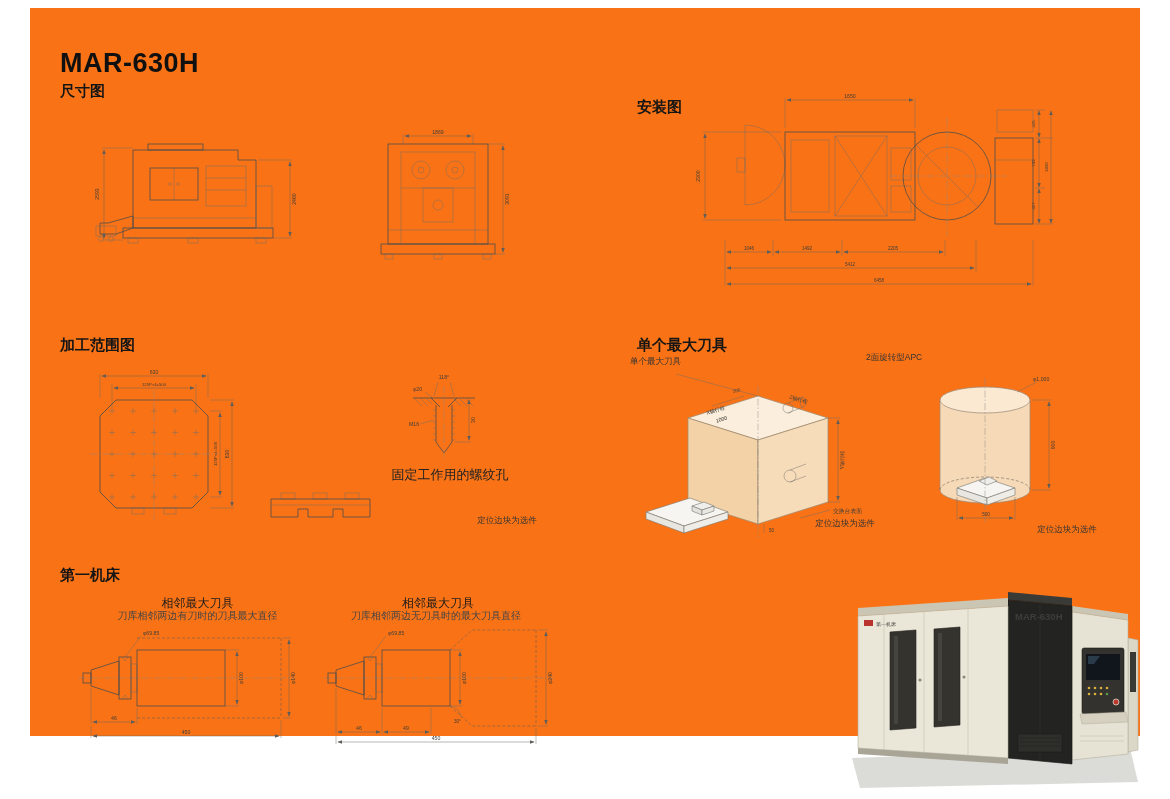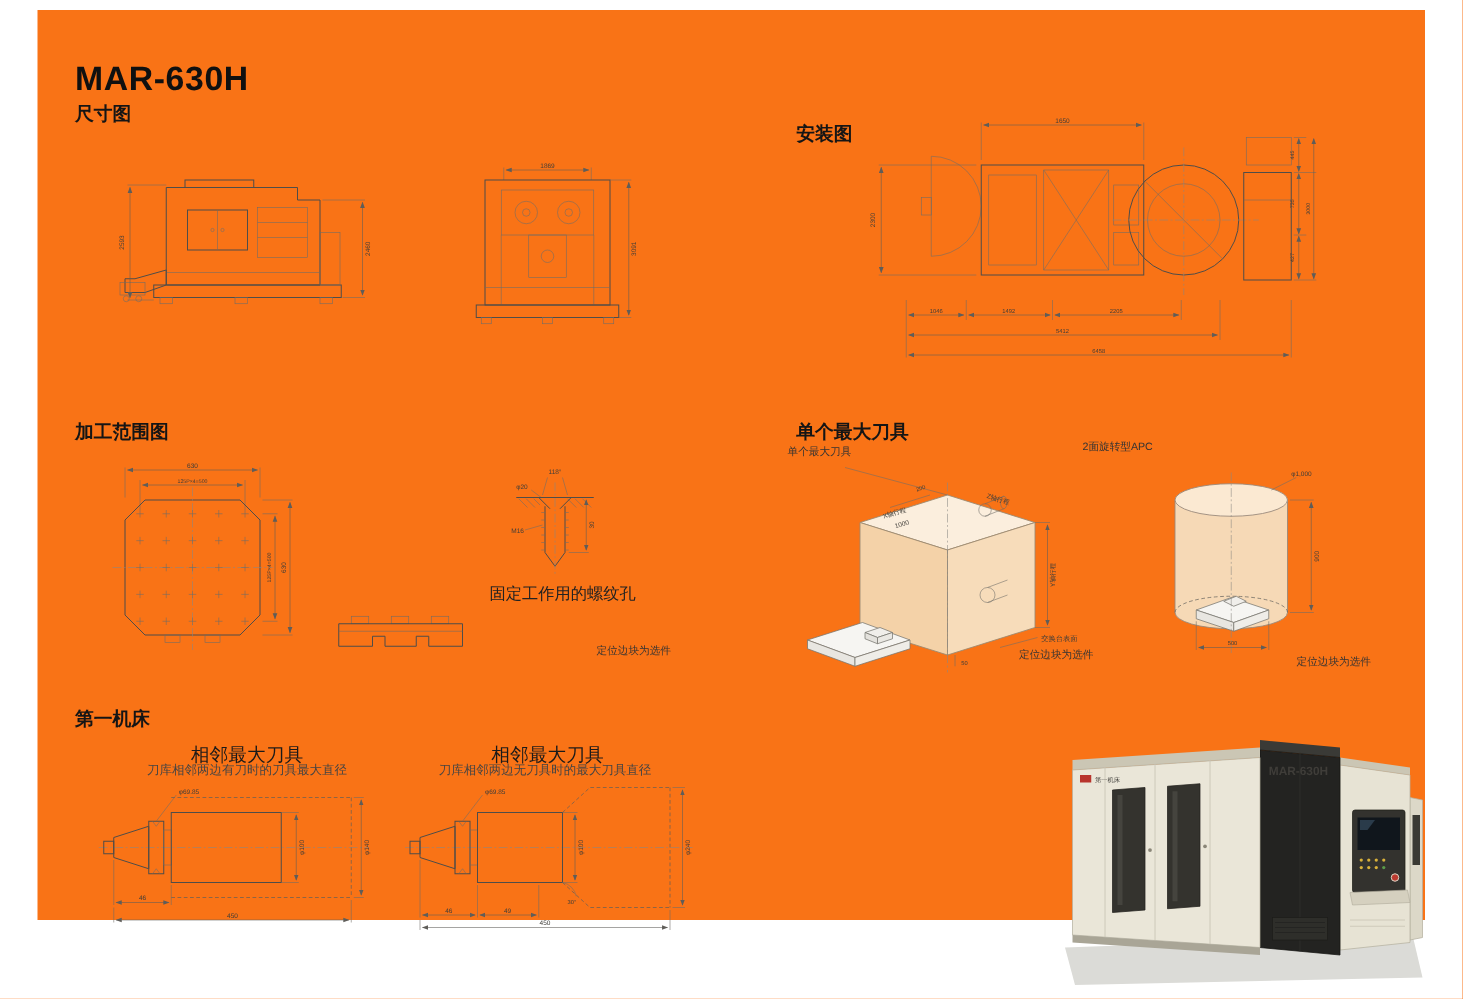--- a/index.html
+++ b/index.html
@@ -4,21 +4,21 @@
 <style>
 *{margin:0;padding:0;box-sizing:border-box}
 html,body{width:1170px;height:799px}
 body{background:#fff;position:relative;font-family:"Liberation Sans","DejaVu Sans",sans-serif;overflow:hidden}
 #page{position:absolute;left:30px;top:8px;width:1110px;height:728px;background:#f97316}
 .abs{position:absolute}
 .h1{font-size:27px;font-weight:bold;color:#101010;letter-spacing:.5px}
 .h2{font-size:15px;font-weight:bold;color:#151515}
 .lab{font-size:8.5px;color:#333}
 .cap{font-size:13px;color:#222}
-.ttl{font-size:15px;color:#1a1a1a}
+.ttl{font-size:12px;color:#1a1a1a}
 .sub{font-size:10px;color:#444}
 .ctr{text-align:center}
 svg{position:absolute;overflow:visible}
 .ln{stroke:#4f4d49;fill:none;stroke-width:.8}
 .th{stroke:#6e6c68;fill:none;stroke-width:.45}
 .dim{stroke:#5f5d59;fill:none;stroke-width:.45;marker-start:url(#arr);marker-end:url(#arr)}
 .cl{stroke:#8a8884;stroke-width:.45;fill:none;stroke-dasharray:7 2 1.5 2}
 .dsh{stroke:#5f5d59;stroke-width:.55;fill:none;stroke-dasharray:3 2}
 text{fill:#3f3d39}
 .t4{font-size:4.2px}.t45{font-size:4.6px}.t5{font-size:5.2px}.t55{font-size:5.8px}

